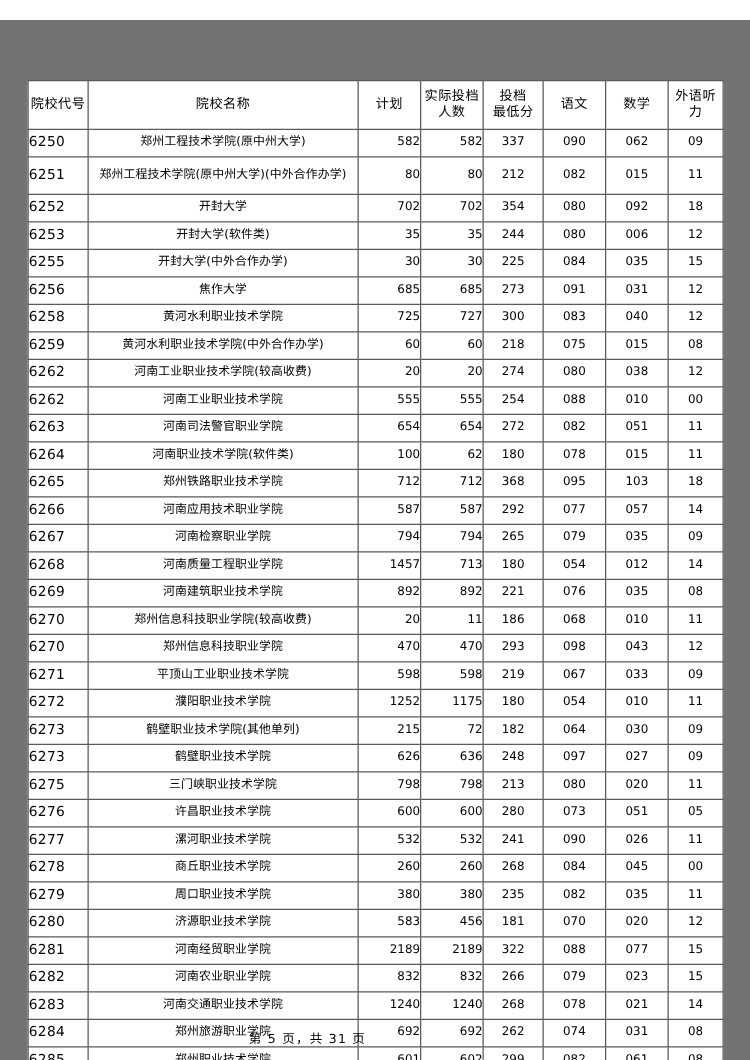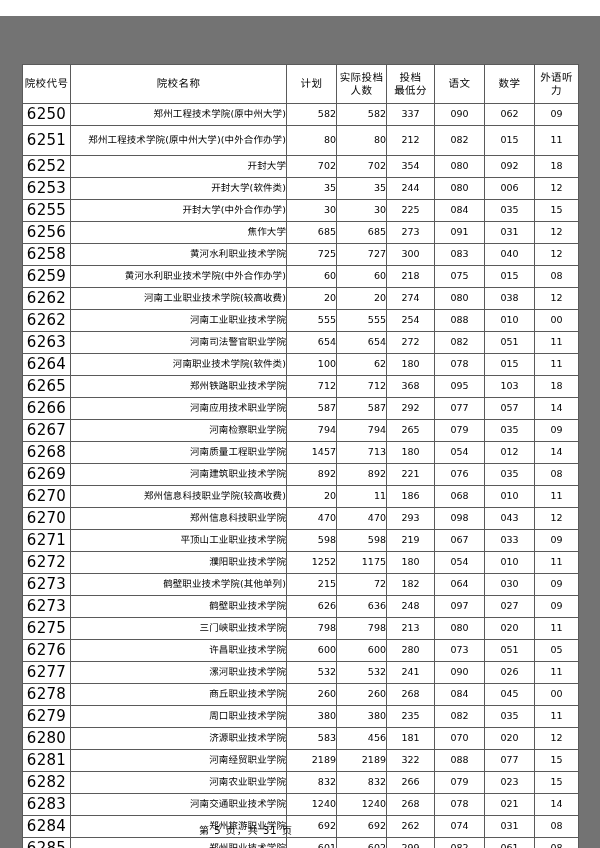--- a/index.html
+++ b/index.html
@@ -57,26 +57,25 @@
   col.c-code   { width: 48px; }
   col.c-name   { width: 216px; }
   col.c-plan   { width: 50px; }
   col.c-actual { width: 50px; }
   col.c-min    { width: 48px; }
   col.c-chinese{ width: 50px; }
   col.c-math   { width: 50px; }
   col.c-eng    { width: 44px; }
 
   td.code {
+    font-size: 11px;
+    letter-spacing: 0.3px;
+  }
+  td.name {
     text-align: center;
-    font-size: 15px;
-    letter-spacing: 0.3px;
-  }
-  td.name {
-    text-align: right;
     padding-left: 3px;
     padding-right: 2px;
     font-size: 9.5px;
     letter-spacing: 0.1px;
     word-break: break-all;
   }
   td.num-right {
     text-align: right;
     padding-right: 4px;
     font-size: 9.5px;

